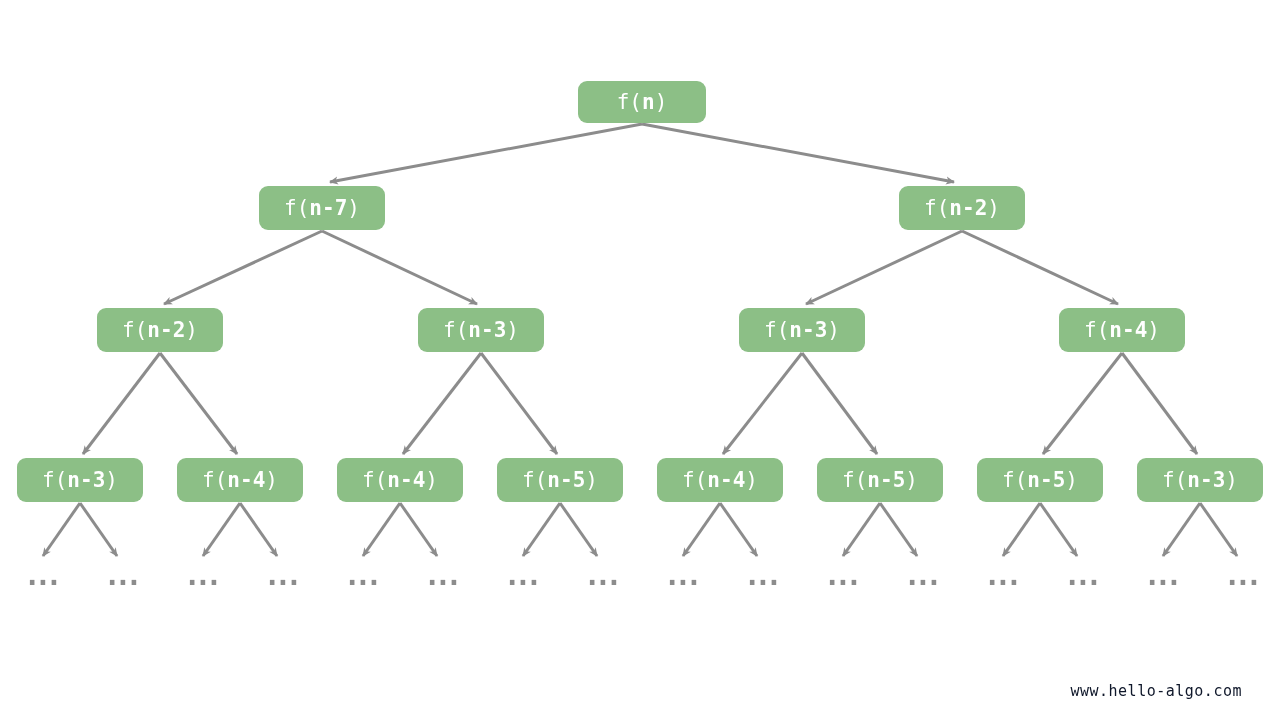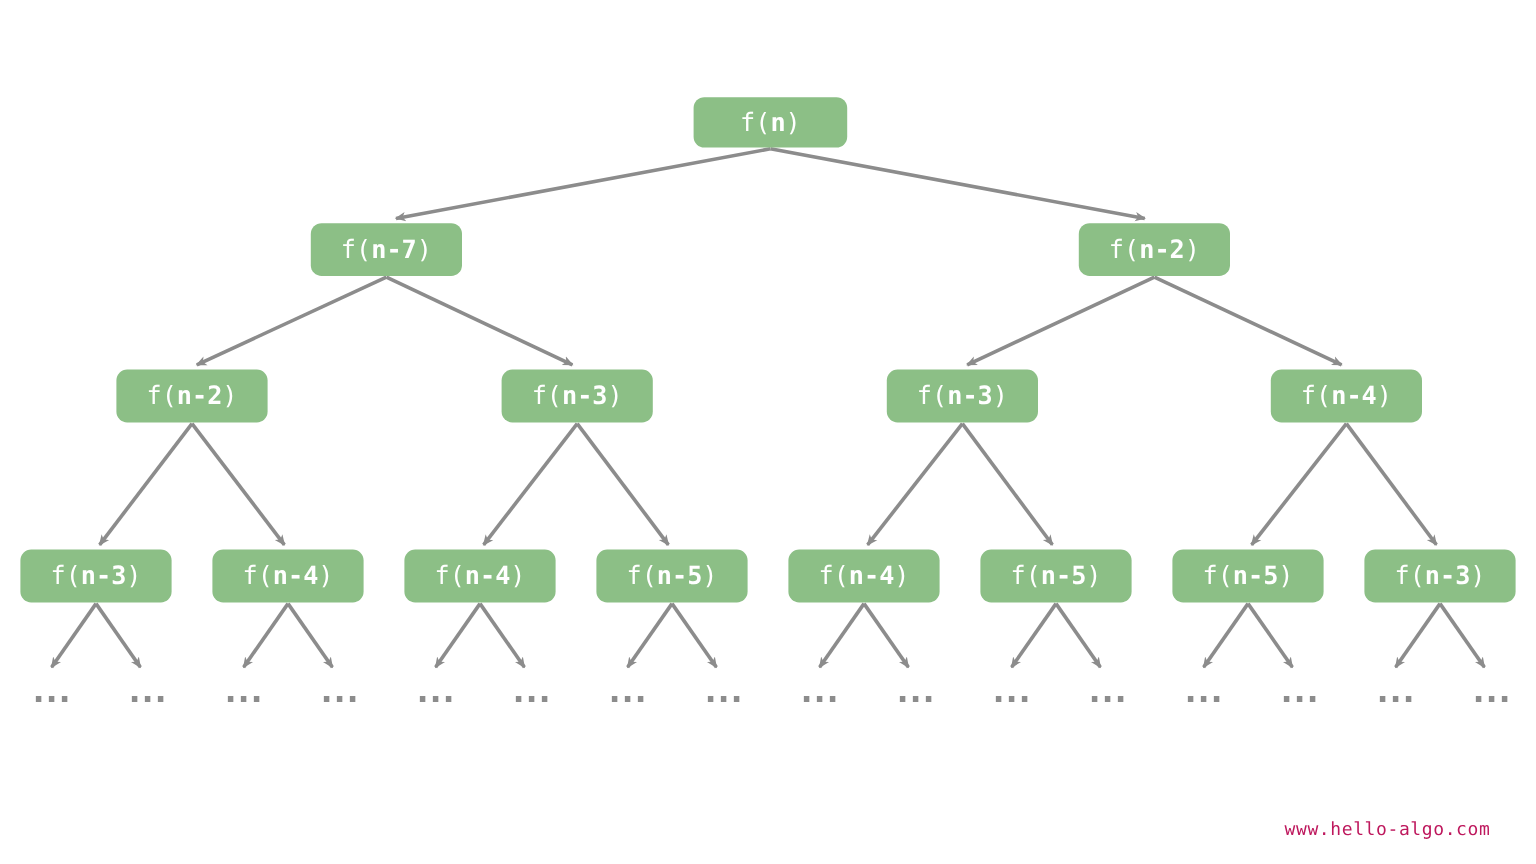--- a/index.html
+++ b/index.html
@@ -14,21 +14,21 @@
     font-size:21px;line-height:1;white-space:nowrap;
   }
   .node .b{font-weight:bold;}
   .node-root{width:128px;height:42px;}
   .dots{
     position:absolute;transform:translateX(-50%);
     color:#8C8C8C;font-weight:bold;font-size:28px;letter-spacing:-6px;
     line-height:28px;height:28px;
   }
   .watermark{
-    position:absolute;right:38px;bottom:20px;color:#be185d;font-size:15px;
+    position:absolute;right:38px;bottom:20px;color:#0f172a;font-size:15px;
     letter-spacing:0.5px;
   }
 </style>
 </head>
 <body>
 
 <div class="canvas">
 
   <svg class="edges" width="1280" height="720" viewBox="0 0 1280 720">
     <defs>

